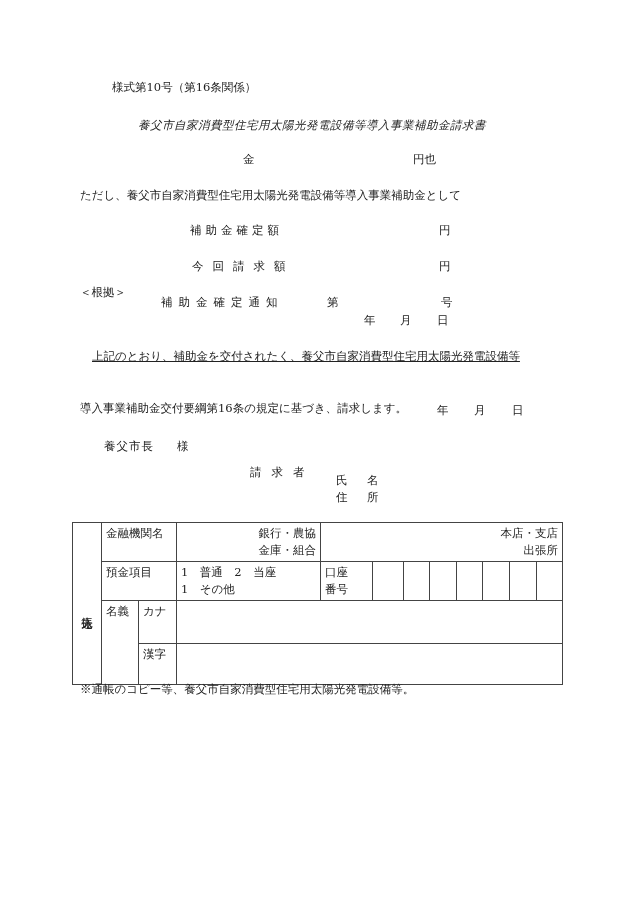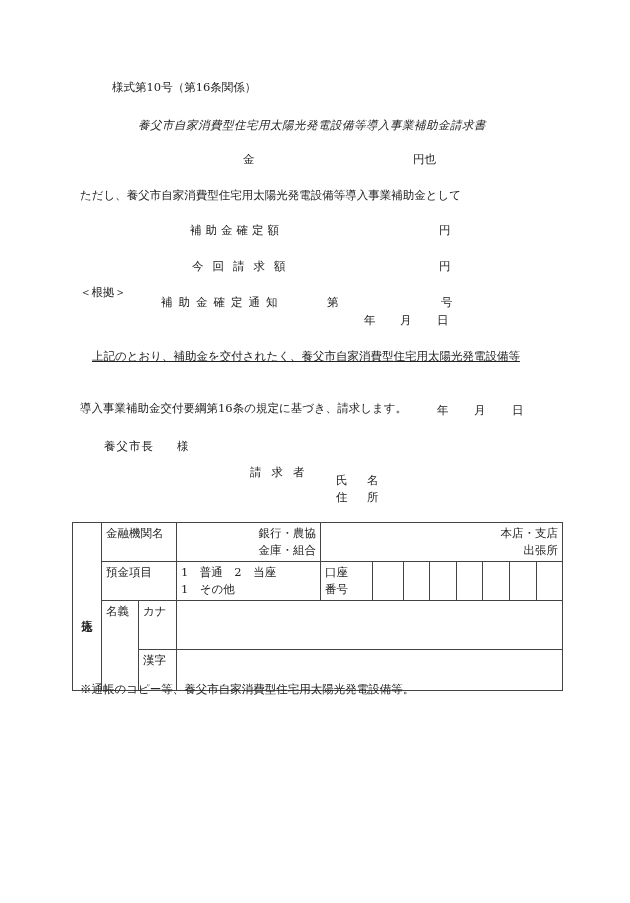--- a/index.html
+++ b/index.html
@@ -93,21 +93,21 @@
       <div>番号</div>
     </td>
     <td></td>
     <td></td>
     <td></td>
     <td></td>
     <td></td>
     <td></td>
     <td></td>
   </tr>
-  <tr style="height:49px">
+  <tr style="height:43px">
     <td rowspan="2">名義</td>
     <td>カナ</td>
     <td colspan="9"></td>
   </tr>
   <tr style="height:41px">
     <td>漢字</td>
     <td colspan="9"></td>
   </tr>
 </tbody>
   </table>

